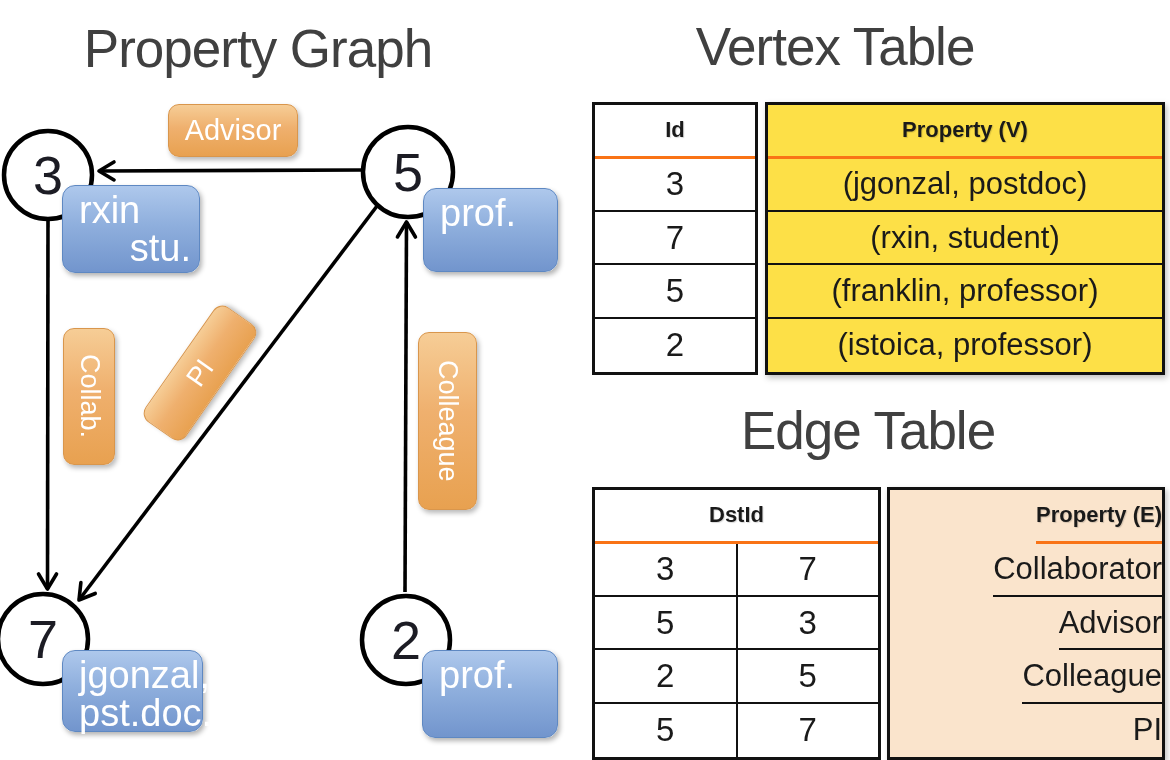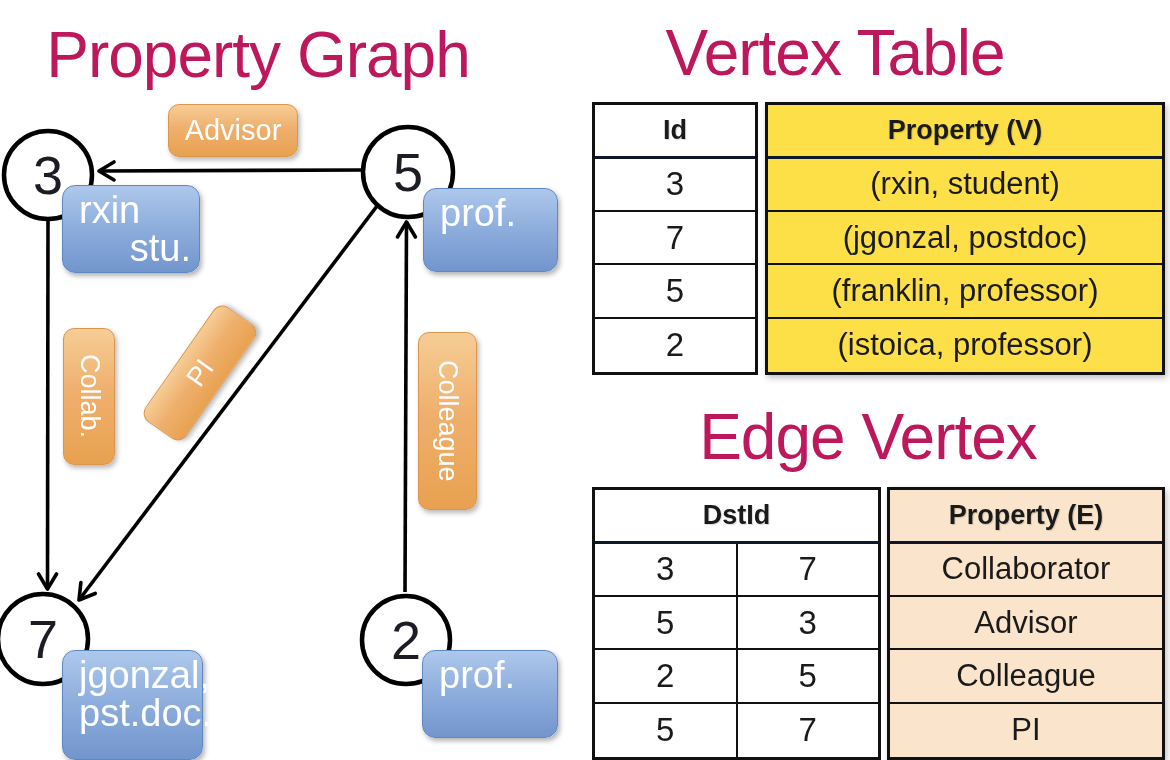--- a/index.html
+++ b/index.html
@@ -2,21 +2,21 @@
 <html><head>
 <meta charset="utf-8">
 <style>
   html,body{margin:0;padding:0;background:#fff;}
   #canvas{
     position:relative;width:1170px;height:760px;overflow:hidden;background:#fff;
     font-family:"Liberation Sans","DejaVu Sans",sans-serif;color:#1a1a1a;
   }
   .title{
     position:absolute;transform:translateX(-50%);
-    font-size:64px;font-weight:300;letter-spacing:-1px;color:#be185d;white-space:nowrap;
+    font-size:53px;font-weight:300;letter-spacing:-1px;color:#404040;white-space:nowrap;
   }
   
   #graph-panel{position:absolute;left:0;top:0;width:580px;height:760px;}
   #edge-svg{position:absolute;left:0;top:0;}
   .node-num{
     position:absolute;width:84px;text-align:center;
     font-size:54px;font-weight:300;color:#1c1c24;
   }
   .vbox{ 
     position:absolute;border-radius:13px;
@@ -31,27 +31,27 @@
     border:1px solid #d9964c;box-shadow:2px 3px 5px rgba(0,0,0,0.28);
     color:#fff;display:flex;align-items:center;justify-content:center;
     font-size:29px;box-sizing:border-box;
   }
   .ebox.vertical{writing-mode:vertical-rl;font-size:27px;}
   .ebox.rotated{transform:rotate(-55deg);font-size:27px;}
   
   .tsec{position:absolute;border:3px solid #111;box-sizing:border-box;background:#fff;
         display:flex;flex-direction:column;}
   .tsec.shaded-blue{background:#fde047;box-shadow:2px 3px 6px rgba(0,0,0,0.25);}
-  .tsec.shaded-tan{background:#fae4cc;box-shadow:2px 3px 6px rgba(0,0,0,0.25);}
+  .tsec.shaded-tan{background:#fae4cc;box-shadow:2px 3px 6px rgba(0,0,0,0.25);align-items:flex-end;}
   .trow{
     display:flex;align-items:center;justify-content:center;height:54.5px;box-sizing:border-box;
     border-bottom:2.5px solid #111;font-size:33px;font-weight:300;
   }
   .trow:last-child{border-bottom:none;}
-  .trow.head{height:55px;border-bottom:3px solid #0f172a;font-size:27px;font-weight:bold;
+  .trow.head{height:55px;border-bottom:3px solid #f97316;font-size:22px;font-weight:bold;
              text-shadow:1px 1px 1px rgba(0,0,0,0.15);}
   .tcell{flex:1;display:flex;align-items:center;justify-content:center;height:100%;box-sizing:border-box;}
   .tcell + .tcell{border-left:2.5px solid #111;}
   .prop-text{font-size:31px;}
 </style>
 </head>
 <body>
 
 <div id="canvas">
 
@@ -86,48 +86,48 @@
     <div class="ebox vertical" style="left:418px;top:332px;width:59px;height:178px;">Colleague</div>
     <div class="ebox rotated" style="left:130px;top:348px;width:140px;height:50px;">PI</div>
 
     <div class="vbox" style="left:62px;top:185px;width:138px;height:88px;">
       <span style="display:block;">rxin</span>
       <span style="display:block;text-align:right;">stu.</span>
     </div>
     <div class="vbox" style="left:423px;top:188px;width:135px;height:84px;">
       <span style="display:block;">prof.</span>
     </div>
-    <div class="vbox" style="left:62px;top:650px;width:141px;height:110px;">
+    <div class="vbox" style="left:62px;top:650px;width:141px;height:82px;">
       <span style="display:block;">jgonzal,</span>
       <span style="display:block;text-align:right;">pst.doc.</span>
     </div>
     <div class="vbox" style="left:422px;top:650px;width:136px;height:88px;">
       <span style="display:block;">prof.</span>
     </div>
   </div>
 
   <div class="title" style="left:835px;top:16px;">Vertex Table</div>
 
   <div class="tsec" style="left:592px;top:102px;width:166px;height:273px;">
     <div class="trow head">Id</div>
     <div class="trow">3</div>
     <div class="trow">7</div>
     <div class="trow">5</div>
     <div class="trow">2</div>
   </div>
 
   <div class="tsec shaded-blue" style="left:765px;top:102px;width:400px;height:273px;">
     <div class="trow head">Property (V)</div>
+    <div class="trow prop-text">(jgonzal, postdoc)</div>
     <div class="trow prop-text">(rxin, student)</div>
-    <div class="trow prop-text">(jgonzal, postdoc)</div>
     <div class="trow prop-text">(franklin, professor)</div>
     <div class="trow prop-text">(istoica, professor)</div>
   </div>
 
-  <div class="title" style="left:868px;top:400px;">Edge Vertex</div>
+  <div class="title" style="left:868px;top:400px;">Edge Table</div>
 
   <div class="tsec" style="left:592px;top:487px;width:289px;height:273px;">
     <div class="trow head">
       <div class="tcell">DstId</div>
     </div>
     <div class="trow">
       <div class="tcell">3</div>
       <div class="tcell">7</div>
     </div>
     <div class="trow">

